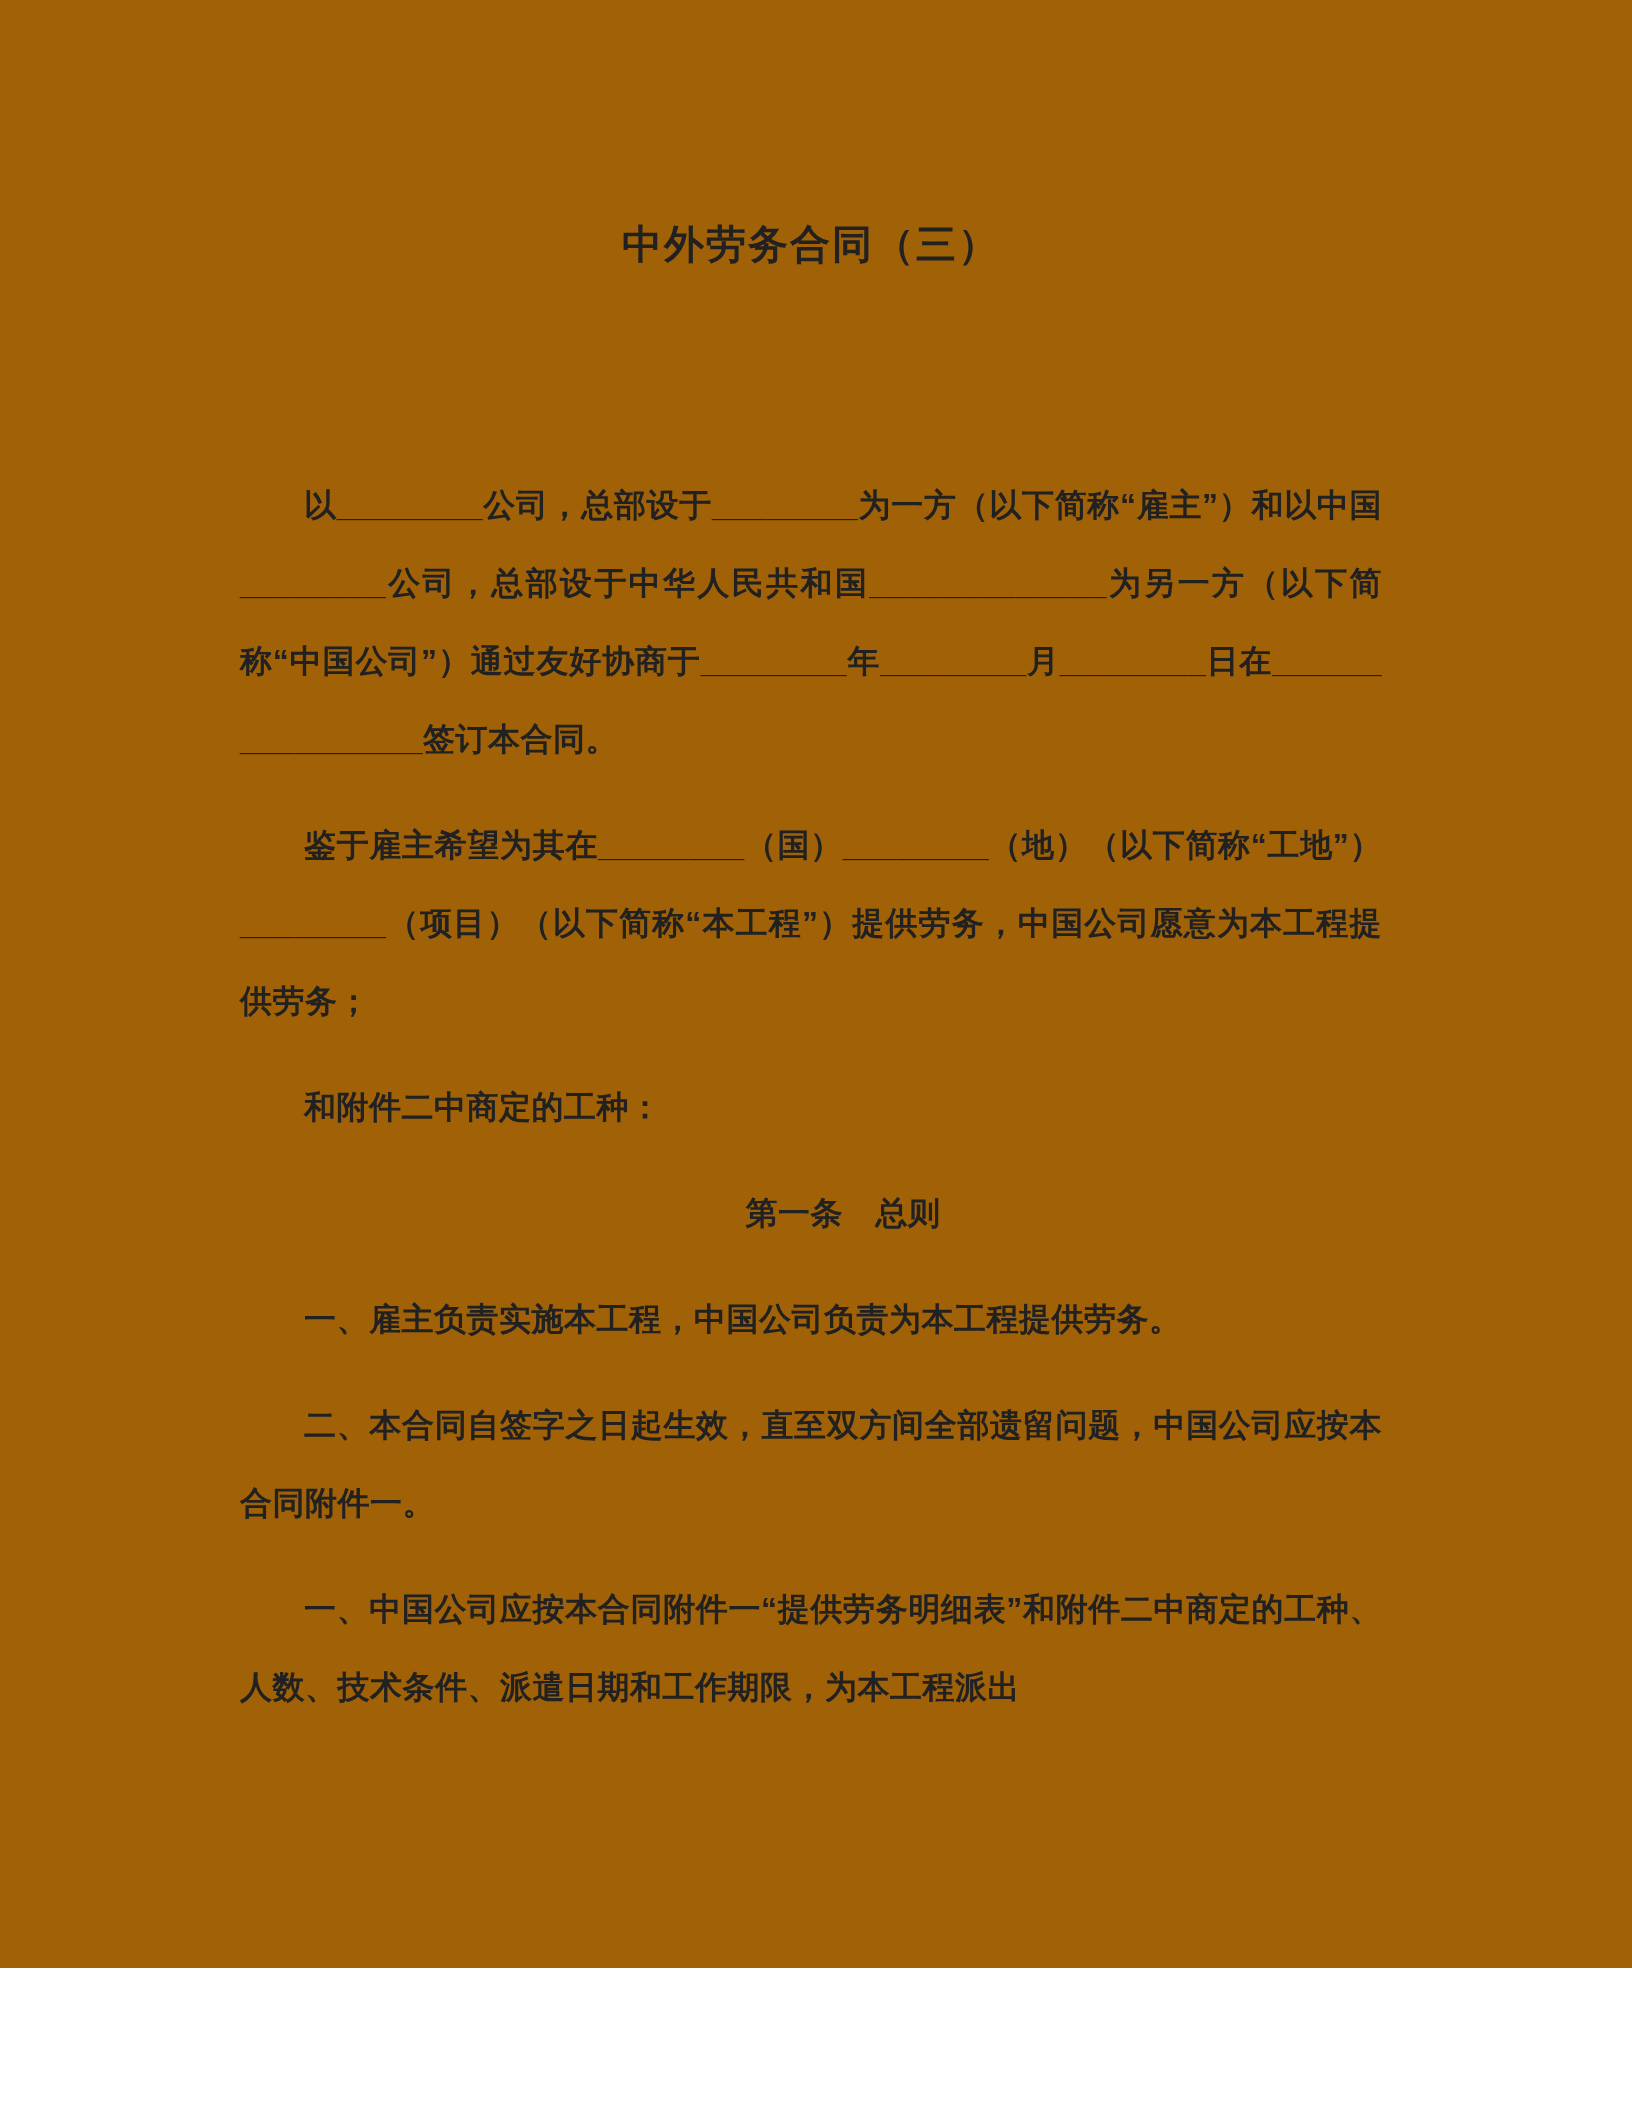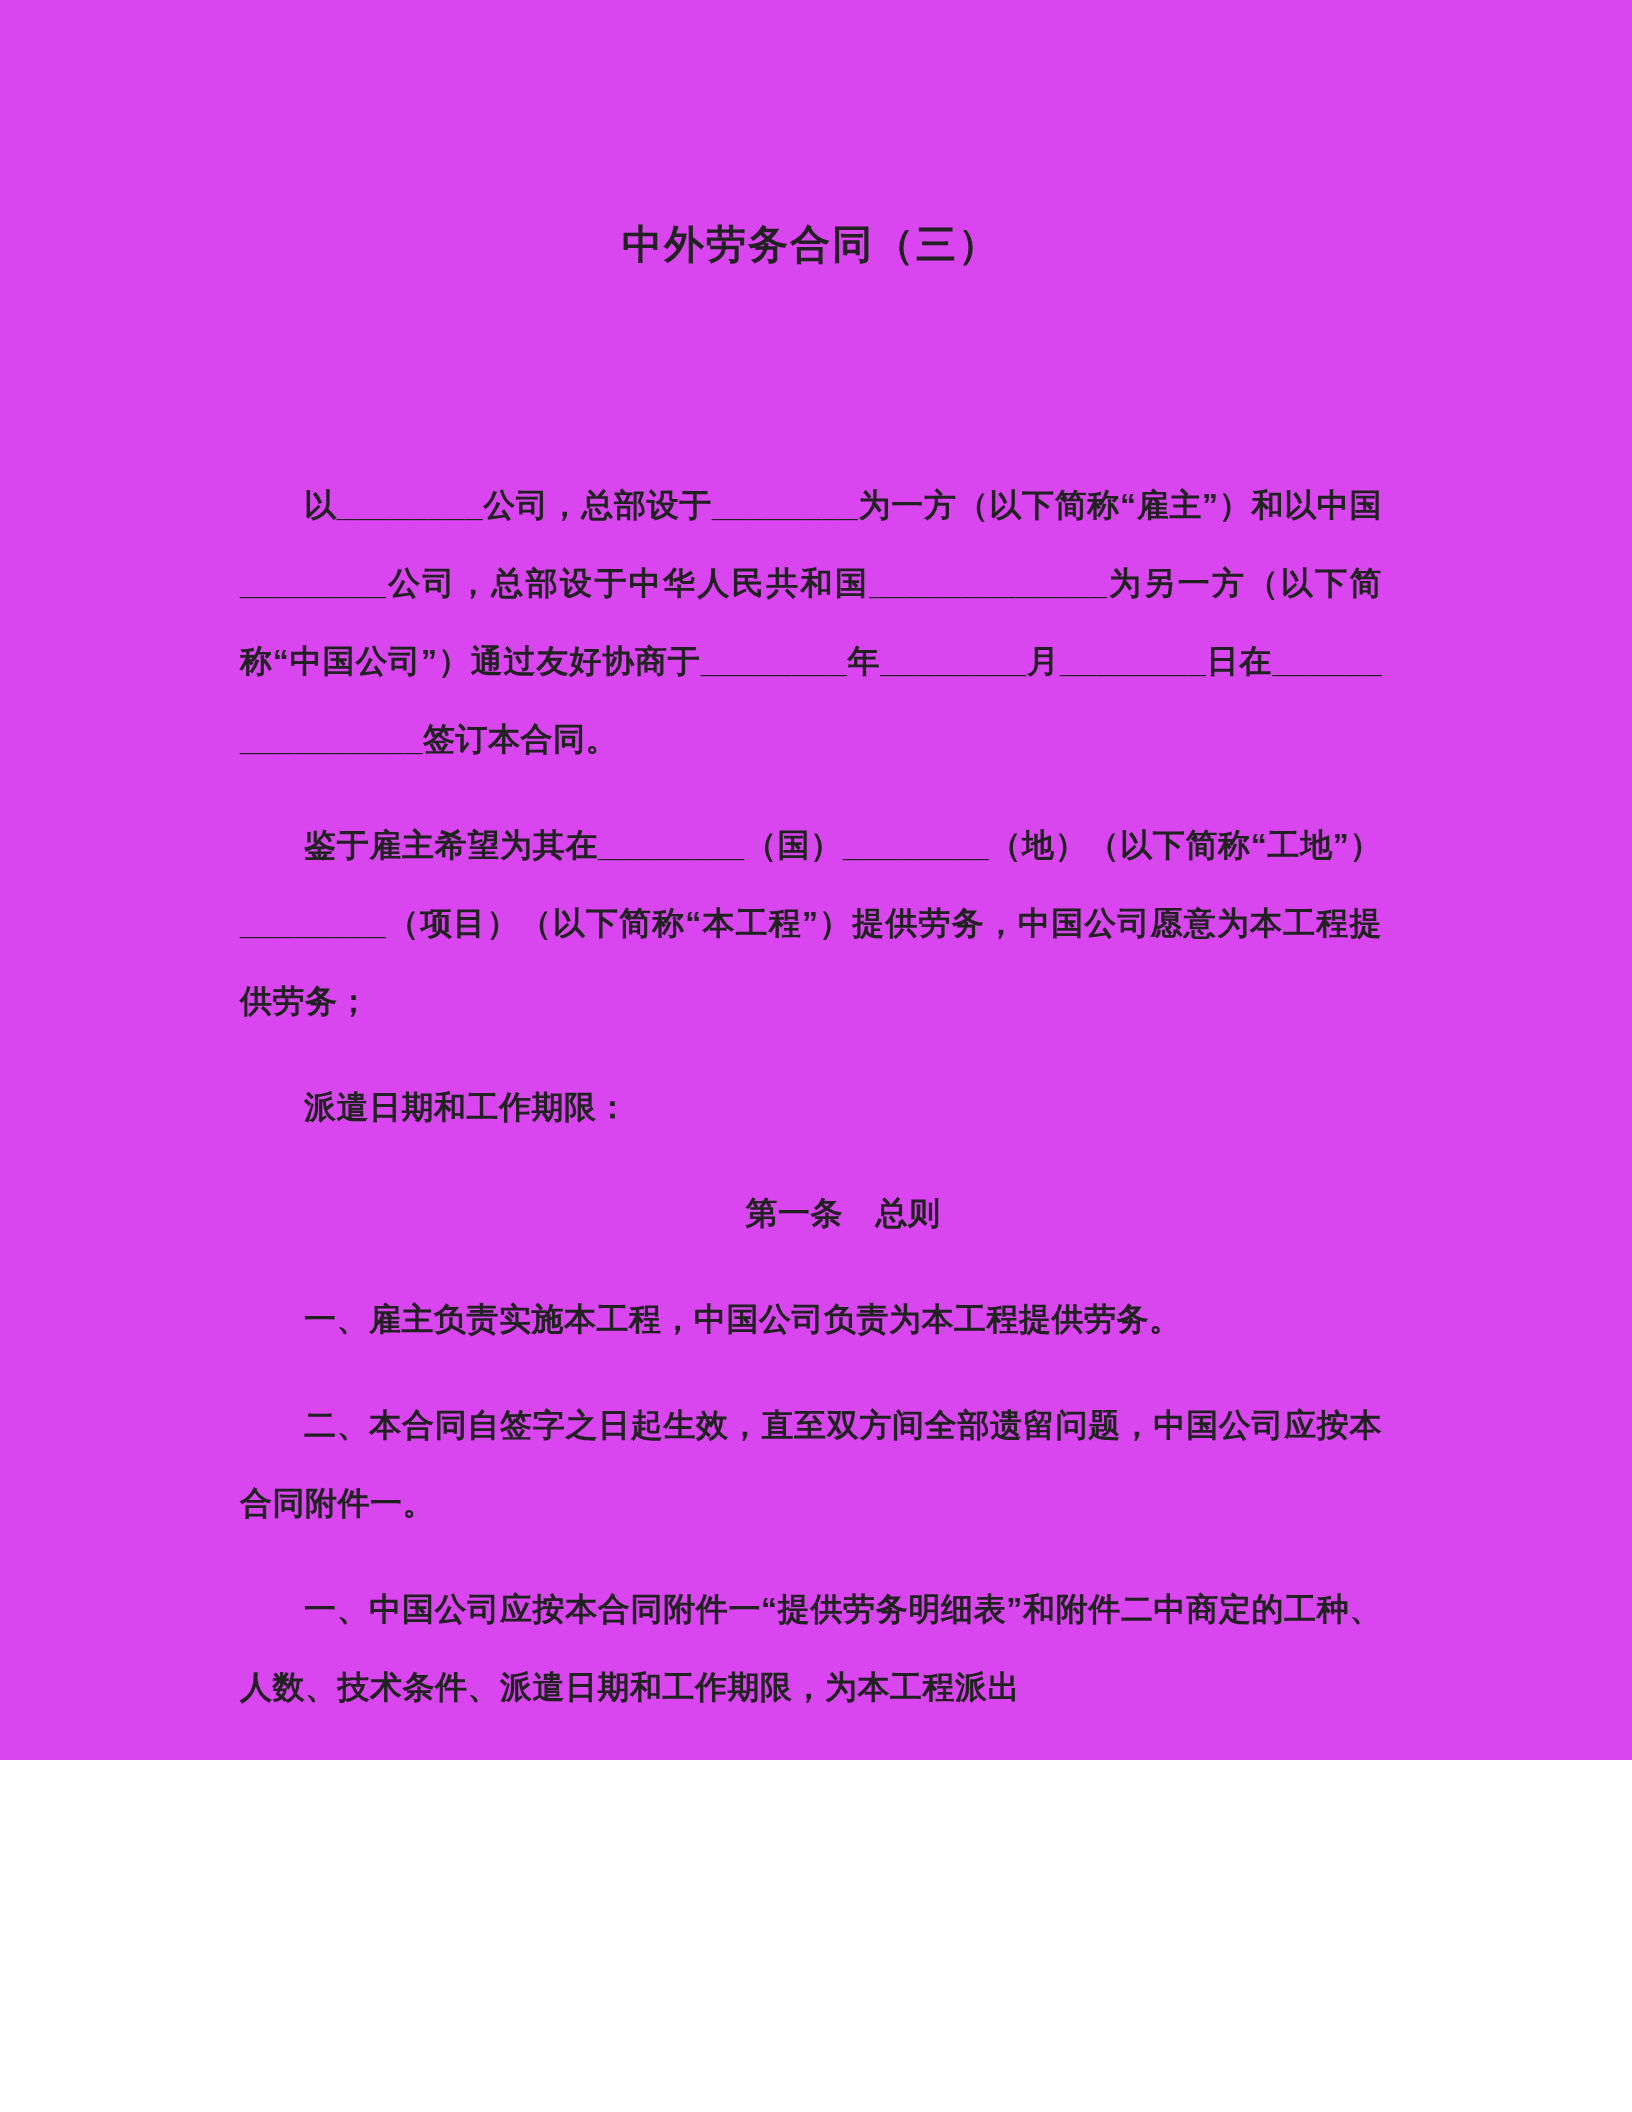--- a/index.html
+++ b/index.html
@@ -10,23 +10,23 @@
   body {
     width: 1632px;
     height: 2112px;
     overflow: hidden;
     font-family: "Liberation Sans", "DejaVu Sans", sans-serif;
     color: #212121;
   }
   .page {
     box-sizing: border-box;
     width: 1632px;
-    height: 1760px;
+    height: 1968px;
     padding: 218px 250px 0 240px;
-    background: #d946ef;
+    background: #a16207;
   }
   .doc-title {
     text-align: center;
     font-size: 40px;
     font-weight: 700;
     letter-spacing: 2px;
     line-height: 52px;
     margin: 0 0 196px 0;
   }
   .para {
@@ -47,21 +47,21 @@
 <body>
 
 <div class="page">
 
   <h1 class="doc-title">中外劳务合同（三）</h1>
 
   <p class="para">以________公司，总部设于________为一方（以下简称“雇主”）和以中国________公司，总部设于中华人民共和国_____________为另一方（以下简称“中国公司”）通过友好协商于________年________月________日在________________签订本合同。</p>
 
   <p class="para">鉴于雇主希望为其在________（国）________（地）（以下简称“工地”）________（项目）（以下简称“本工程”）提供劳务，中国公司愿意为本工程提供劳务；</p>
 
-  <p class="para">派遣日期和工作期限：</p>
+  <p class="para">和附件二中商定的工种：</p>
 
   <p class="para heading">第一条　总则</p>
 
   <p class="para">一、雇主负责实施本工程，中国公司负责为本工程提供劳务。</p>
 
   <p class="para">二、本合同自签字之日起生效，直至双方间全部遗留问题，中国公司应按本合同附件一。</p>
 
 
   <p class="para">一、中国公司应按本合同附件一“提供劳务明细表”和附件二中商定的工种、人数、技术条件、派遣日期和工作期限，为本工程派出</p>
 

